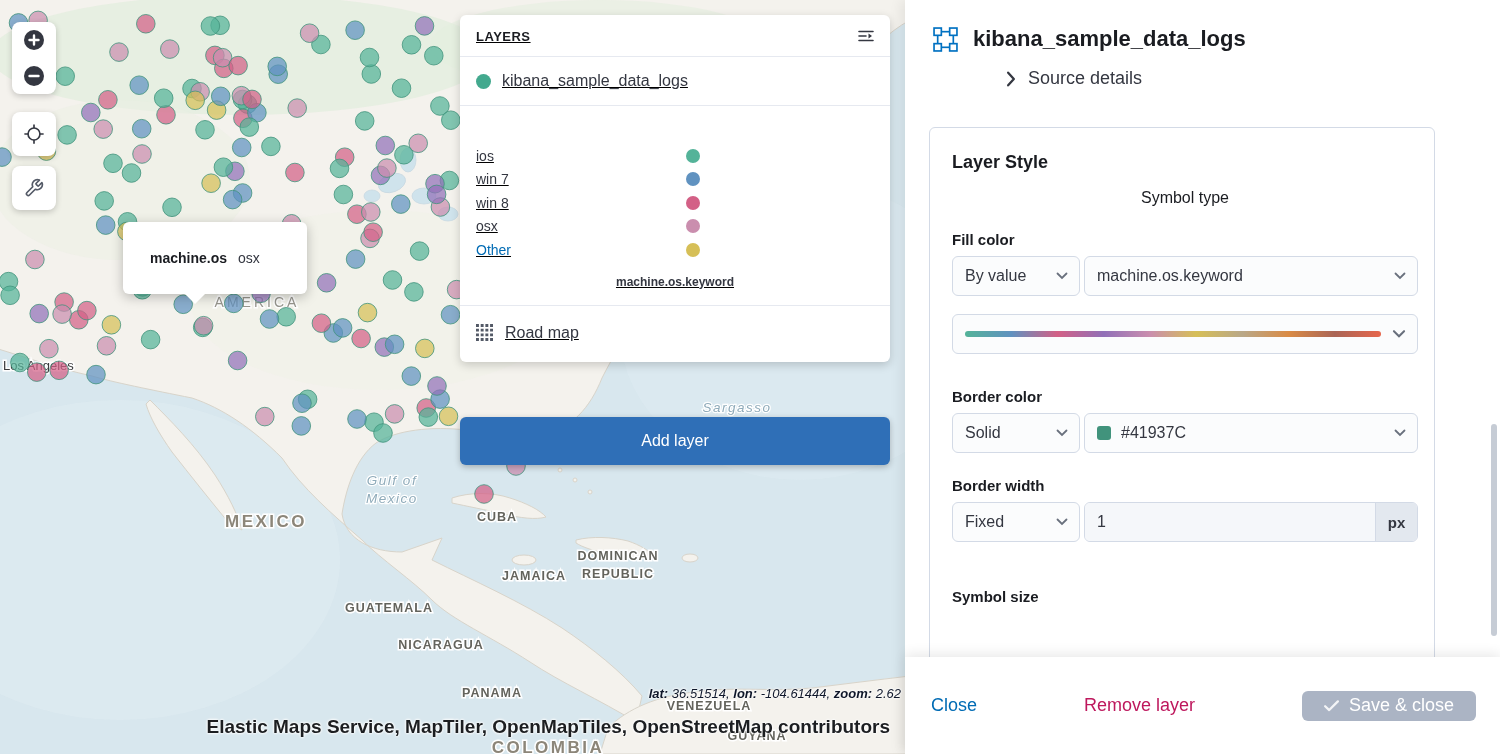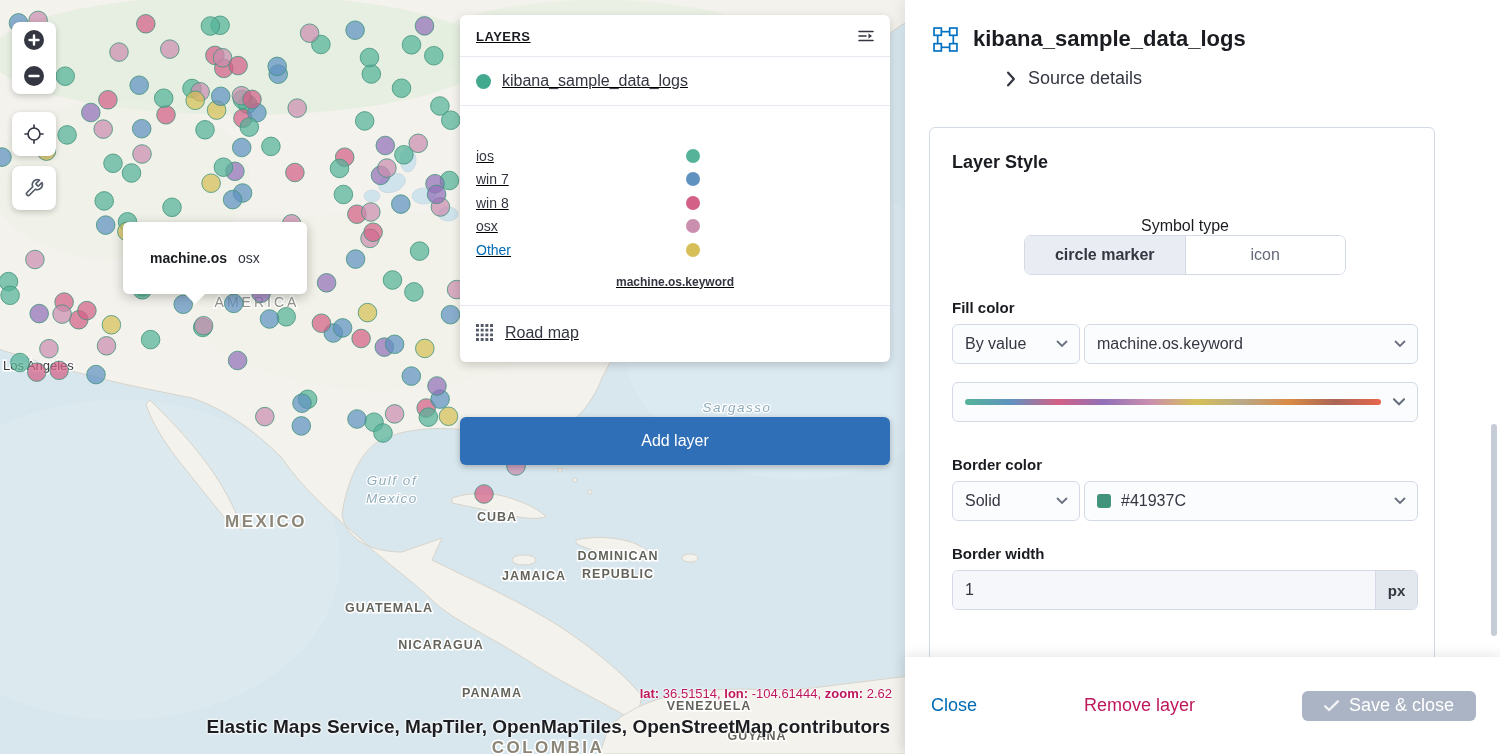--- a/index.html
+++ b/index.html
@@ -39,35 +39,35 @@
   .legend-label { font-size:14px; color:#343741; width:210px; }
   .legend-label.link { color:#006BB4; cursor:pointer; }
   .legend-dot { width:14px; height:14px; border-radius:50%; }
   .legend-field { text-align:center; font-size:12px; font-weight:700; color:#343741; margin-top:13px; }
   .road-row { display:flex; align-items:center; gap:12px; padding:18px 16px 20px; border-top:1px solid #E6E9F0; }
   .road-label { font-size:16px; color:#343741; }
 
   .add-layer-btn { position:absolute; left:460px; top:417px; width:430px; height:48px; background:#2F6FB7; border:none; border-radius:6px;
     color:#fff; font-size:16px; font-weight:500; font-family:inherit; cursor:pointer; box-shadow:0 2px 6px rgba(0,0,0,.25); z-index:7; }
 
-  .map-coords { position:absolute; right:13px; bottom:53px; font-size:13px; color:#be185d; z-index:4;
-    text-shadow:0 0 3px #fff,0 0 3px #fff,0 0 2px #fff; }
+  .map-coords { position:absolute; right:4px; bottom:53px; font-size:13px; color:#0f172a; z-index:4;
+    text-shadow:0 0 3px #fff,0 0 3px #fff,0 0 2px #fff;font-style:italic; }
   .map-coords b { font-weight:700; }
   .map-attr { position:absolute; right:15px; bottom:16px; font-size:19px; font-weight:700; color:#1c1e21; z-index:4;
     text-shadow:0 0 3px #fff,0 0 3px #fff,0 0 2px #fff; }
 
   
   .flyout { position:absolute; left:905px; top:0; width:595px; height:754px; background:#fff; box-shadow:-4px 0 12px rgba(0,0,0,.07); }
   .fly-header { padding:26px 28px 0; }
   .fly-title-row { display:flex; align-items:center; gap:15px; }
   .fly-title { font-size:22px; font-weight:600; color:#1a1c21; }
   .source-row { display:flex; align-items:center; gap:12px; padding:16px 0 10px 73px; font-size:18px; color:#343741; cursor:pointer; }
 
   .style-card { position:absolute; left:24px; top:127px; width:506px; height:700px; background:#fff; border:1px solid #D3DAE6; border-radius:6px; padding:24px 16px 24px 22px; }
-  .card-heading { font-size:18px; font-weight:700; color:#1a1c21; margin-bottom:44px; }
+  .card-heading { font-size:18px; font-weight:700; color:#1a1c21; margin-bottom:16px; }
   .symbol-row { display:flex; justify-content:space-between; align-items:center; margin-bottom:20px;flex-direction:column; }
   .symbol-label { font-size:16px; color:#1a1c21; }
   .btn-group { display:flex; width:322px; height:40px; border:1px solid #D3DAE6; border-radius:7px; overflow:hidden; background:#fff; }
   .btn-group button { flex:1; border:none; background:#fff; font-family:inherit; font-size:16px; color:#646a77; cursor:pointer; }
   .btn-group button.selected { background:#E9EDF3; color:#343741; font-weight:600; border-right:1px solid #D3DAE6; }
 
   .f-label { font-size:15px; font-weight:600; color:#1a1c21; margin:24px 0 8px; }
   .f-label.mt-lg { margin-top:34px; }
   .f-label.mt-xl { margin-top:46px; }
   .f-row { display:flex; gap:4px; }
@@ -428,24 +428,20 @@
       </svg>
       <span>Source details</span>
     </div>
   </div>
 
   <div class="style-card">
     <div class="card-heading">Layer Style</div>
 
     <div class="symbol-row">
       <span class="symbol-label">Symbol type</span>
-      <div class="btn-group">
-        <button class="selected">circle marker</button>
-        <button>icon</button>
-      </div>
     </div>
 
     <div class="f-label">Fill color</div>
     <div class="f-row">
       <div class="sel w-sm">
         <span>By value</span>
         <svg class="chev" width="12" height="8" viewBox="0 0 12 8">
             <path d="M1.5 1.5 L6 6 L10.5 1.5" fill="none" stroke="#69707D" stroke-width="1.8" stroke-linecap="round"></path>
           </svg>
       </div>
@@ -475,26 +471,33 @@
         <span class="swatch" style="background: rgb(65, 147, 124);"></span>
         <span>#41937C</span>
         <svg class="chev" width="12" height="8" viewBox="0 0 12 8">
             <path d="M1.5 1.5 L6 6 L10.5 1.5" fill="none" stroke="#69707D" stroke-width="1.8" stroke-linecap="round"></path>
           </svg>
       </div>
     </div>
 
     <div class="f-label">Border width</div>
     <div class="f-row">
+      <div class="sel w-sm">
+        <span>Fixed</span>
+        <svg class="chev" width="12" height="8" viewBox="0 0 12 8">
+            <path d="M1.5 1.5 L6 6 L10.5 1.5" fill="none" stroke="#69707D" stroke-width="1.8" stroke-linecap="round"></path>
+          </svg>
+      </div>
       <div class="num-wrap">
         <input type="text" value="1" style="">
         <span class="num-append">px</span>
       </div>
     </div>
 
+    <div class="f-label mt-xl">Symbol size</div>
   </div>
 
   <div class="fly-footer">
     <button class="close-link">Close</button>
     <button class="remove-link">Remove layer</button>
     <button class="save-btn" style="background: rgb(171, 180, 196);">
       <svg width="15" height="12" viewBox="0 0 13 10">
         <path d="M1 5.2 L4.5 8.5 L12 1" fill="none" stroke="#ffffff" stroke-opacity="0.85" stroke-width="2" stroke-linecap="round" stroke-linejoin="round"></path>
       </svg>
       <span>Save &amp; close</span>

